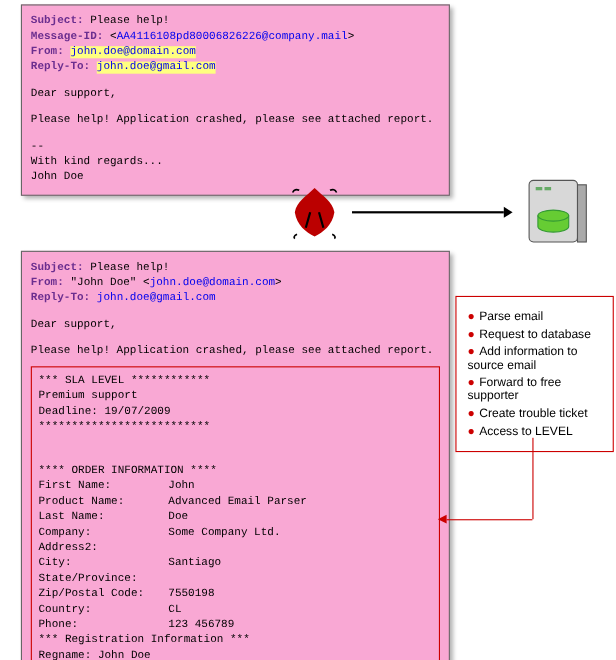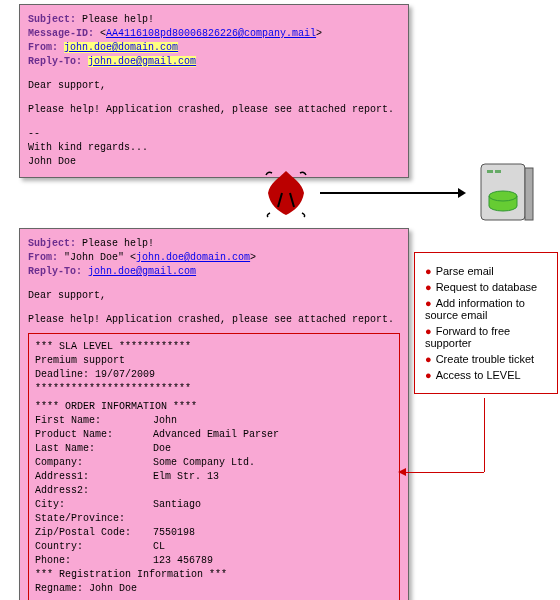--- a/index.html
+++ b/index.html
@@ -1,18 +1,18 @@
 <!DOCTYPE html>
 <html><head>
 <meta charset="utf-8">
 <style>
 body{margin:0;font-family:"Courier New",monospace;font-size:10px;background:#fff;width:560px;height:600px;position:relative;color:#000}
 .box{position:absolute;border:1px solid #666;background:#f9a8d4;padding:8px;box-shadow:3px 3px 4px rgba(0,0,0,.3);line-height:1.4}
 .hdr-lbl{font-weight:bold;color:#6b2e8f}
-.link{color:#0000ee;text-decoration:underline;cursor:pointer}
+.link{color:#0000ee;cursor:pointer}
 .hl{background:#ffff80}
 .redbox{border:1px solid #cc0000;padding:6px}
 .steps{position:absolute;border:1px solid #cc0000;background:#fff;padding:8px 10px;font-family:Arial,sans-serif;font-size:11px}
 .steps div{margin:4px 0}
 .steps .b{color:#cc0000;margin-right:4px}
 .arrow-line{position:absolute;background:#000;height:2px}
 .arrow-head{position:absolute;width:0;height:0;border-left:8px solid #000;border-top:5px solid transparent;border-bottom:5px solid transparent}
 .red-arrow-v{position:absolute;background:#cc0000;width:1px}
 .red-arrow-h{position:absolute;background:#cc0000;height:1px}
 .red-arrow-head{position:absolute;width:0;height:0;border-right:8px solid #cc0000;border-top:4px solid transparent;border-bottom:4px solid transparent}
@@ -56,39 +56,38 @@
 <div><span class="hdr-lbl">Subject:</span> <span>Please help!</span></div>
 <div><span class="hdr-lbl">From:</span> <span>"John Doe"</span> &lt;<span class="link">john.doe@domain.com</span>&gt;</div>
 <div><span class="hdr-lbl">Reply-To:</span> <span class="link">john.doe@gmail.com</span></div>
 <div style="margin-top:10px">Dear support,</div>
 <div style="margin-top:10px;margin-bottom:6px">Please help! Application crashed, please see attached report.</div>
 <div class="redbox">
 <div>*** SLA LEVEL ************</div>
 <div>Premium support</div>
 <div>Deadline: 19/07/2009</div>
 <div>**************************</div>
-<div style="margin-top:4px">**** ORDER INFORMATION ****</div>
+<div style="margin-top:26px">**** ORDER INFORMATION ****</div>
 <div><span style="display:inline-block;width:118px">First Name:</span><span>John</span></div>
 <div><span style="display:inline-block;width:118px">Product Name:</span><span>Advanced Email Parser</span></div>
 <div><span style="display:inline-block;width:118px">Last Name:</span><span>Doe</span></div>
 <div><span style="display:inline-block;width:118px">Company:</span><span>Some Company Ltd.</span></div>
-<div><span style="display:inline-block;width:118px">Address1:</span><span>Elm Str. 13</span></div>
 <div><span style="display:inline-block;width:118px">Address2:</span><span></span></div>
 <div><span style="display:inline-block;width:118px">City:</span><span>Santiago</span></div>
 <div><span style="display:inline-block;width:118px">State/Province:</span><span></span></div>
 <div><span style="display:inline-block;width:118px">Zip/Postal Code:</span><span>7550198</span></div>
 <div><span style="display:inline-block;width:118px">Country:</span><span>CL</span></div>
 <div><span style="display:inline-block;width:118px">Phone:</span><span>123 456789</span></div>
 <div style="">*** Registration Information ***</div>
 <div>Regname: John Doe</div>
 
 </div>
 </div>
 
-<div class="steps" style="left:414px;top:252px;width:122px">
+<div class="steps" style="left:414px;top:269px;width:122px">
 <div><span class="b">●</span><span>Parse email</span></div>
 <div><span class="b">●</span><span>Request to database</span></div>
 <div><span class="b">●</span><span>Add information to source email</span></div>
 <div><span class="b">●</span><span>Forward to free supporter</span></div>
 <div><span class="b">●</span><span>Create trouble ticket</span></div>
 <div><span class="b">●</span><span>Access to LEVEL</span></div>
 </div>
 
 <div class="red-arrow-v" style="left:484px;top:398px;height:74px"></div>
 <div class="red-arrow-h" style="left:406px;top:472px;width:78px"></div>

